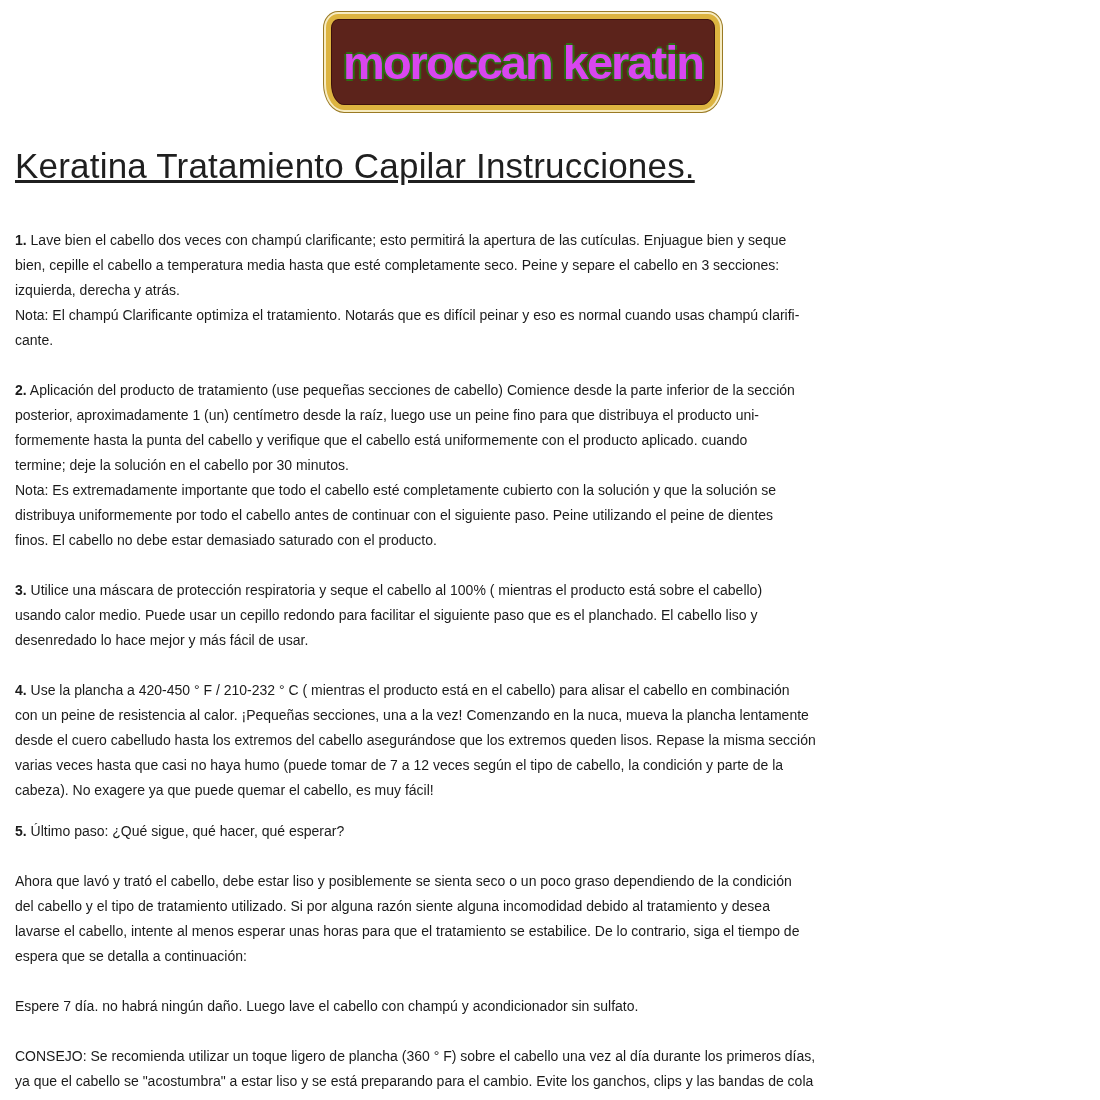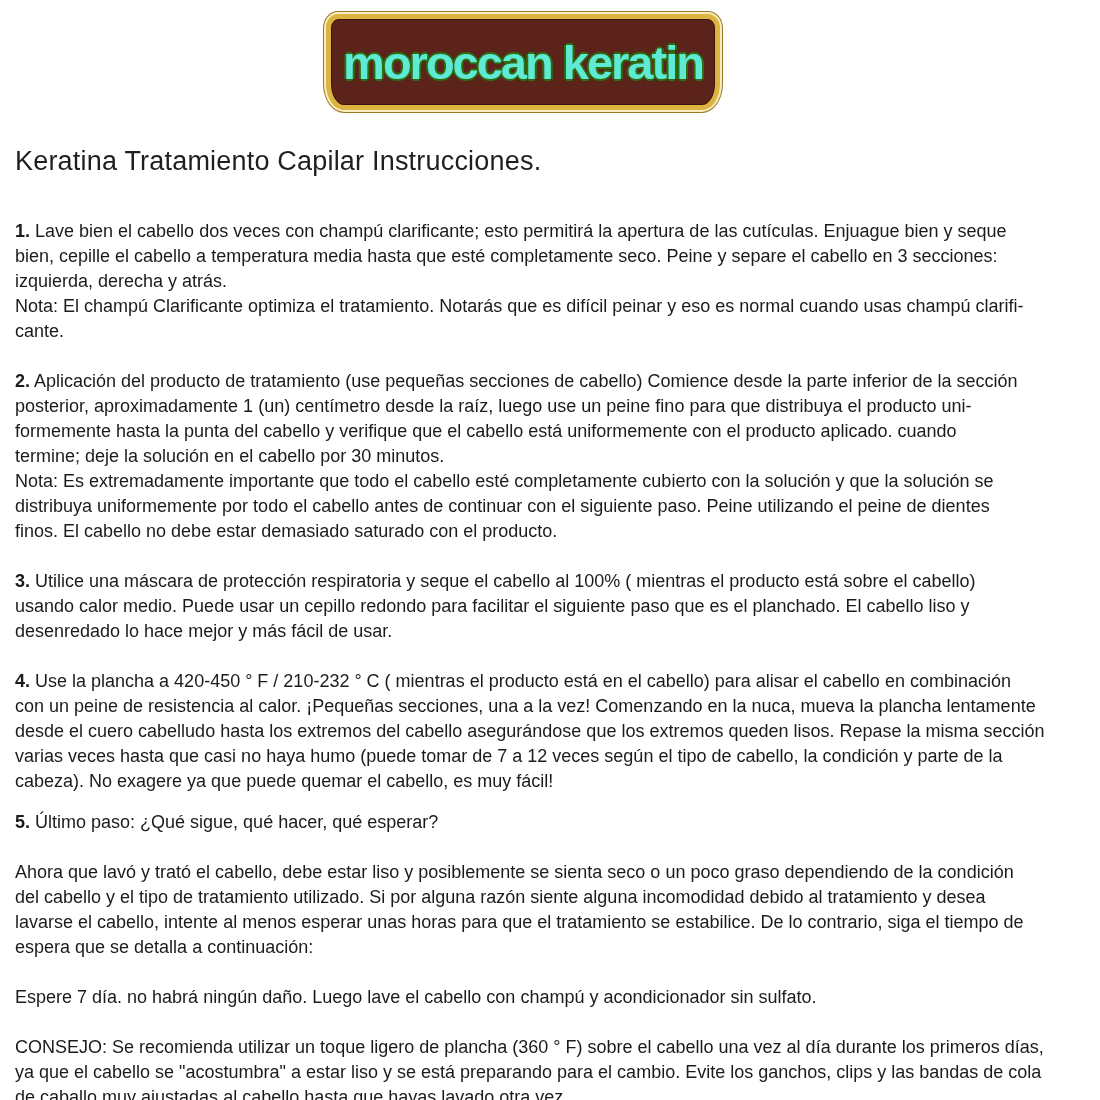--- a/index.html
+++ b/index.html
@@ -31,41 +31,42 @@
     height: 86px;
     display: flex;
     align-items: center;
     justify-content: center;
     padding: 0 12px;
   }
   .logo-text {
     font-size: 47px;
     font-weight: 700;
     letter-spacing: -2px;
-    color: #5eead4;
+    color: #d946ef;
     text-shadow:
       -2px 0 0 #2e6e12,
        2px 0 0 #2e6e12,
        0 -2px 0 #2e6e12,
        0 2px 0 #2e6e12;
     white-space: nowrap;
   }
   .page-title {
     margin: 36px 0 0 0;
-    font-size: 27px;
+    font-size: 35px;
     font-weight: 400;
     color: #1f1f1f;
     letter-spacing: 0.2px;
+    text-decoration: underline;
   }
   .sections {
     margin-top: 42px;
   }
   .section {
     margin: 25px 0 0 0;
-    font-size: 18px;
+    font-size: 14px;
     line-height: 25px;
   }
   .section.first {
     margin-top: 0;
   }
   .section.glued {
     margin-top: 16px;
   }
   .step-num {
     font-weight: 700;

